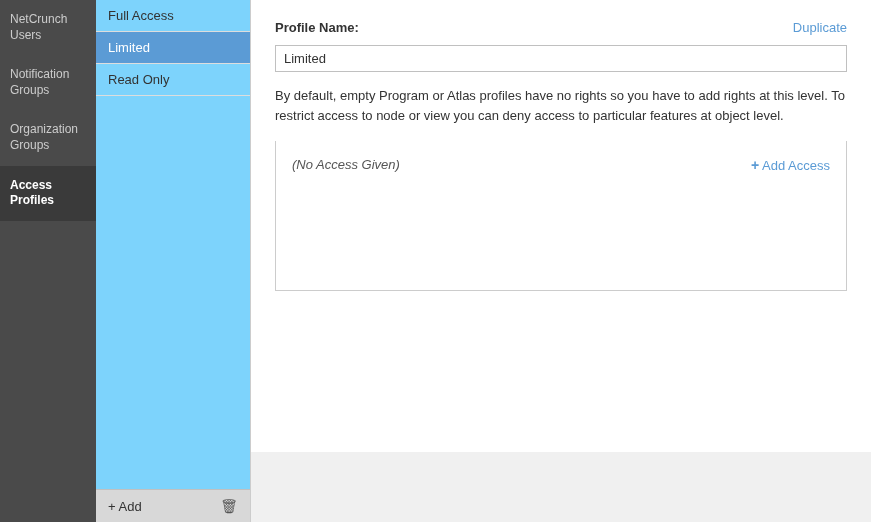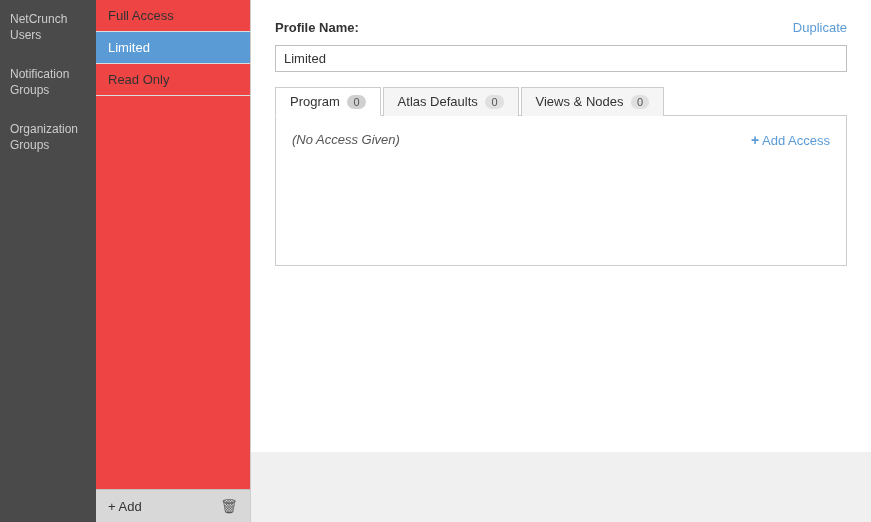--- a/index.html
+++ b/index.html
@@ -24,21 +24,21 @@
     .sidebar-item.active {
       background: #3a3a3a;
       color: #fff;
       font-weight: bold;
     }
     .sidebar-item .item-label { display: block; }
 
     
     .profile-list {
       width: 155px;
-      background: #ef4444;
+      background: #7dd3fc;
       border-right: 1px solid #ccc;
       display: flex;
       flex-direction: column;
       height: 522px;
       flex-shrink: 0;
     }
     .profile-list-items { flex: 1; overflow-y: auto; }
     .profile-list-item {
       padding: 8px 12px;
       cursor: pointer;
@@ -193,20 +193,23 @@
 
 <div class="sidebar-item">
       <span class="item-label">NetCrunch Users</span>
     </div>
     <div class="sidebar-item">
       <span class="item-label">Notification Groups</span>
     </div>
     <div class="sidebar-item">
       <span class="item-label">Organization Groups</span>
     </div>
+    <div class="sidebar-item active">
+      <span class="item-label">Access Profiles</span>
+    </div>
   </div>
 
 <div class="profile-list">
   <div class="profile-list-items">
 
   <div class="profile-list-item">Full Access</div>
       <div class="profile-list-item selected">Limited</div>
       <div class="profile-list-item">Read Only</div>
     </div>
   <div class="profile-list-footer">
@@ -218,26 +221,21 @@
     </button>
   </div>
 </div>
 
 <div class="main-content">
   <div class="profile-header">
     <span class="profile-name-label">Profile Name:</span>
     <a class="duplicate-link">Duplicate</a>
   </div>
   <input class="profile-name-input" type="text" value="Limited" style="">
-  <div class="tabs">
-
-  <div class="tab active">Program <span class="tab-badge">0</span></div>
-      <div class="tab">Atlas Defaults <span class="tab-badge">0</span></div>
-      <div class="tab">Views &amp; Nodes <span class="tab-badge">0</span></div>
-    </div>
+  <p class="description-text">By default, empty Program or Atlas profiles have no rights so you have to add rights at this level. To restrict access to node or view you can deny access to particular features at object level.</p>
   <div class="tab-content">
     <span class="no-access-text">(No Access Given)</span>
     <button class="add-access-btn">
       <span class="plus-icon">+</span>
       <span> Add Access</span>
     </button>
   </div>
 </div>
 
 </body></html>

